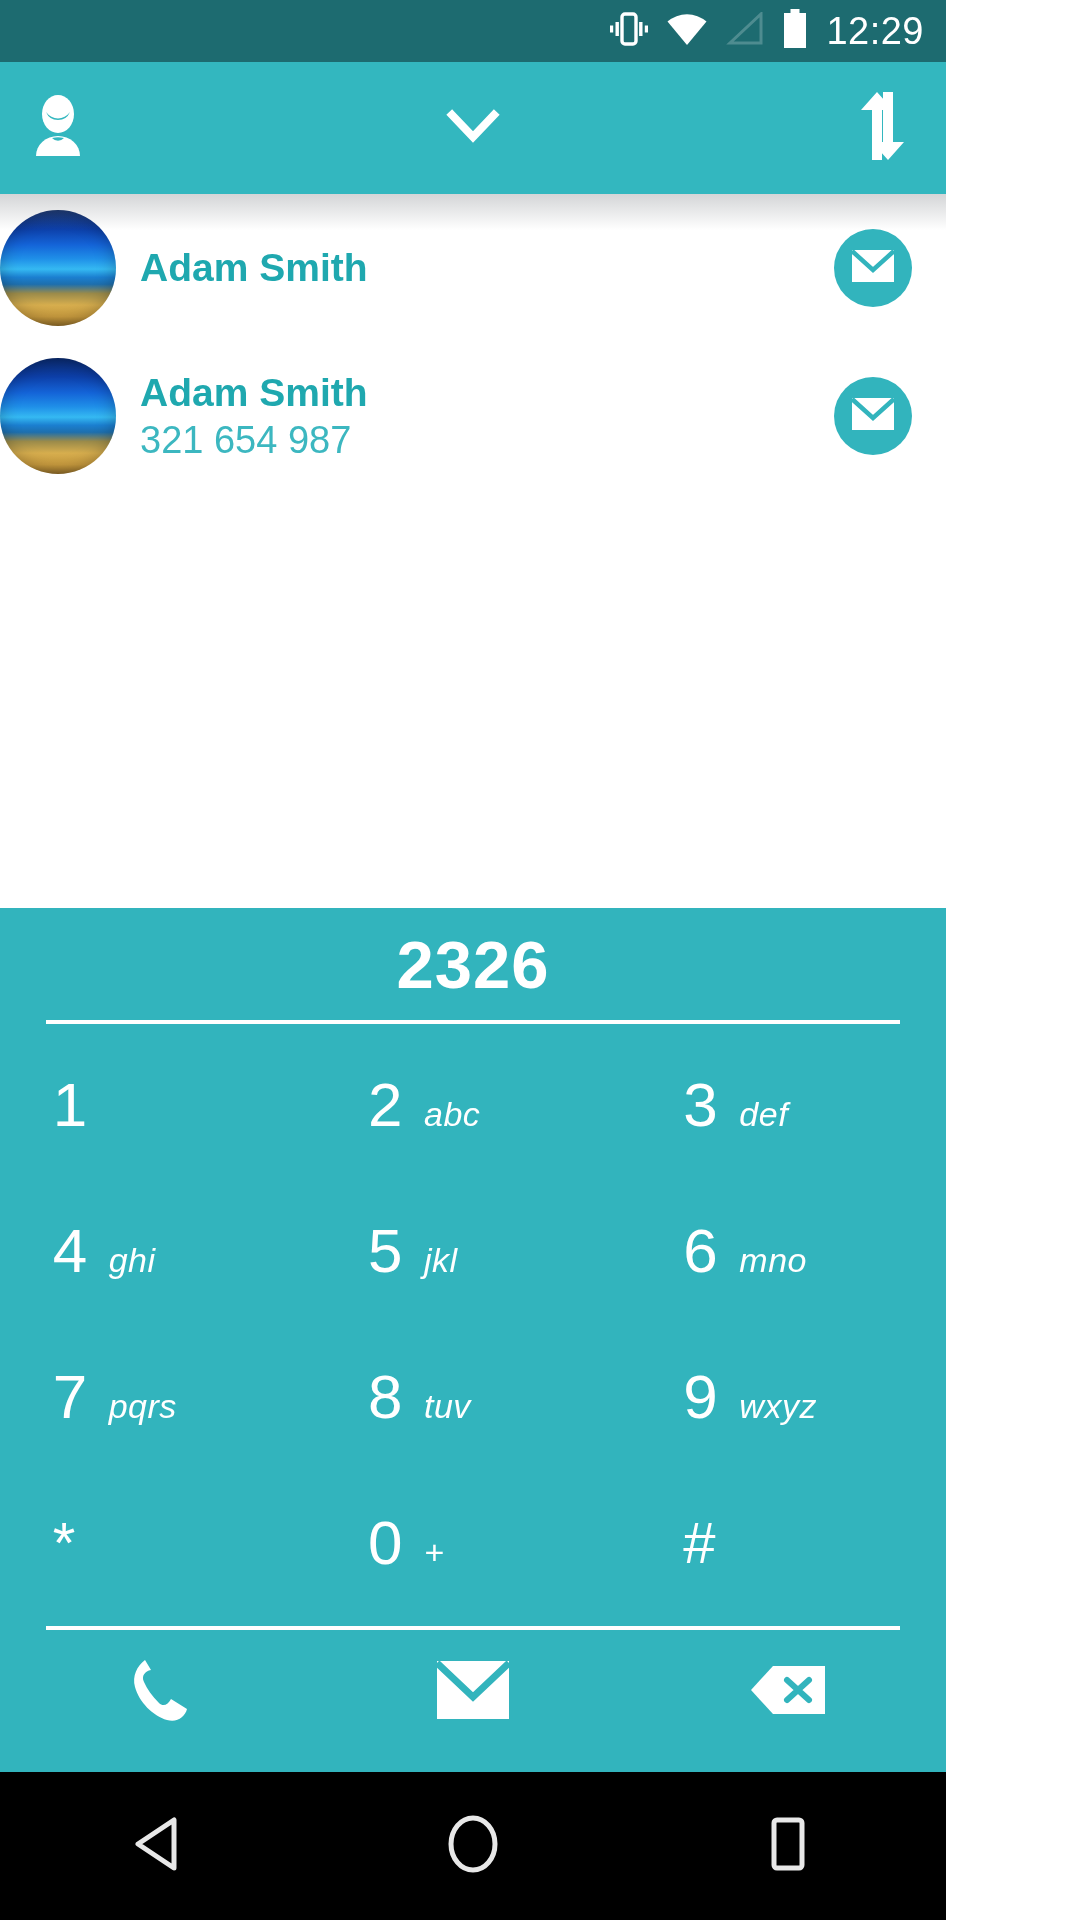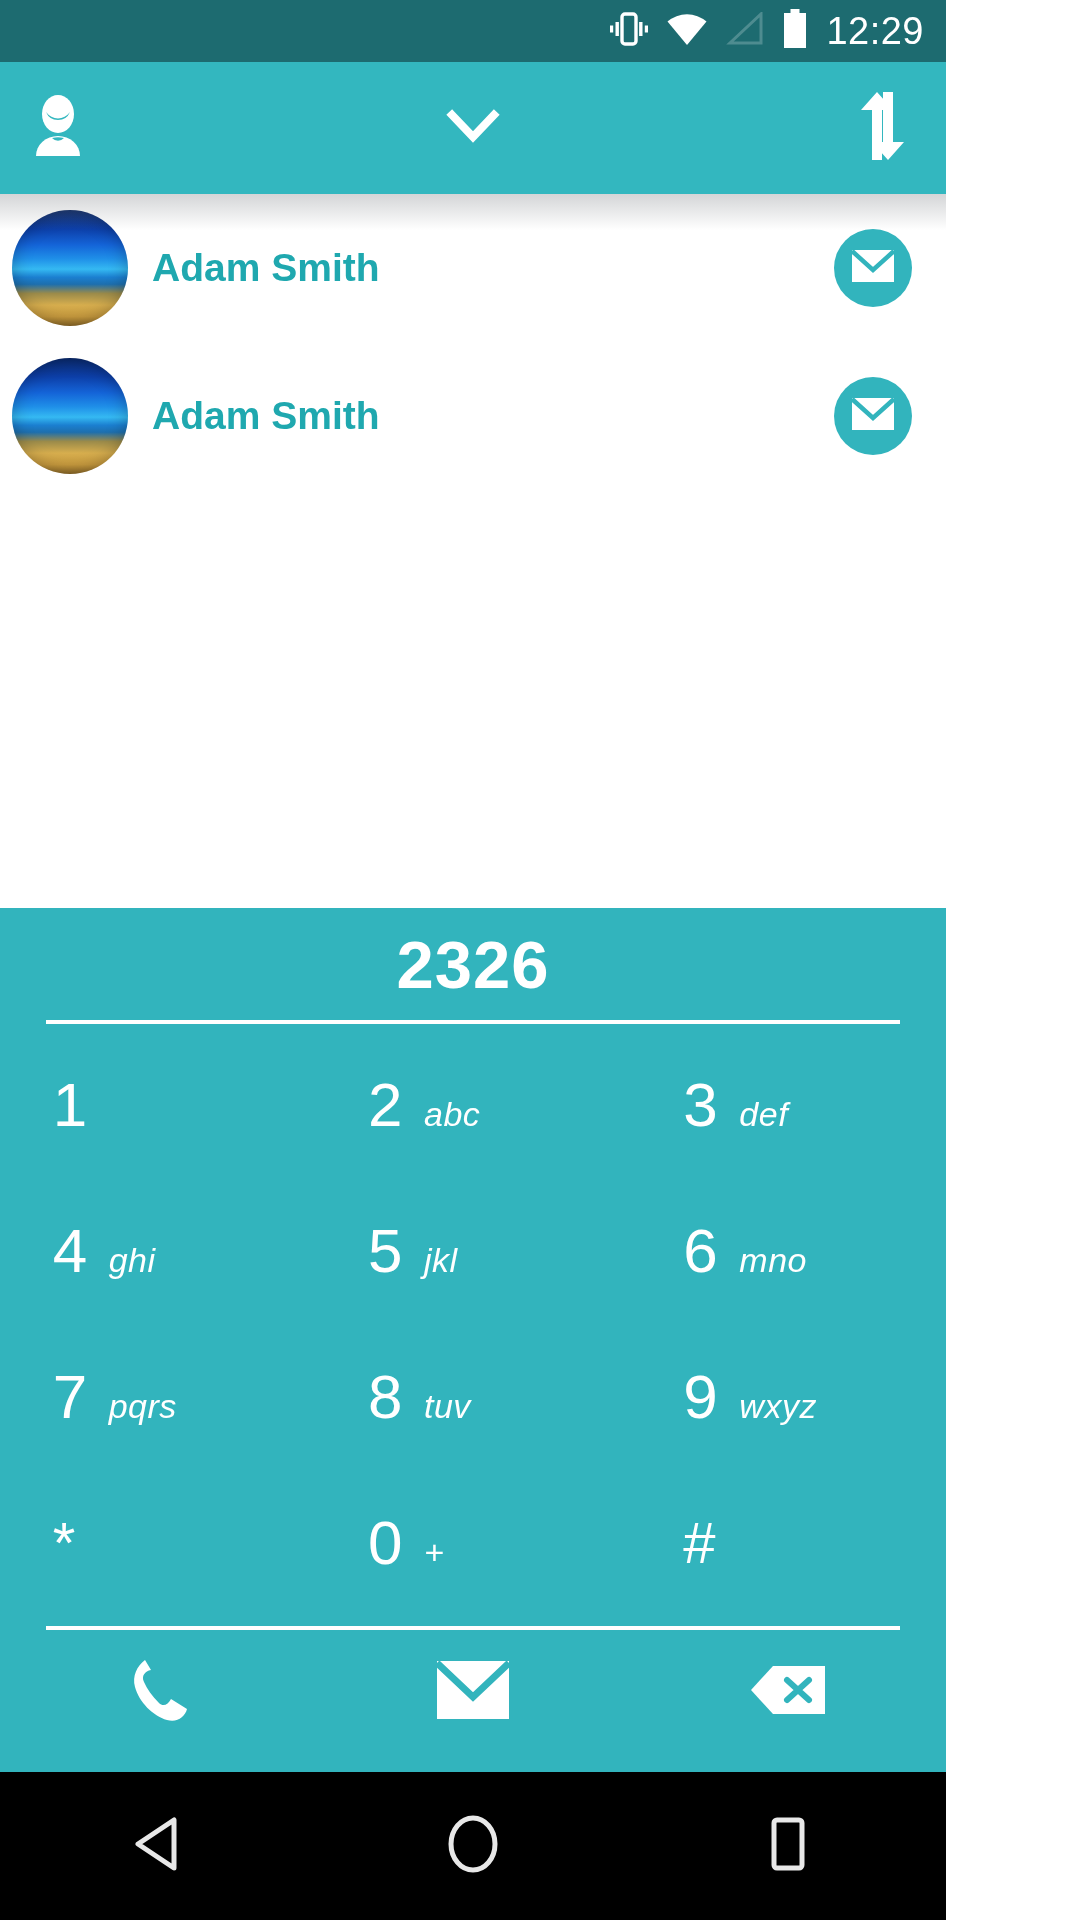--- a/index.html
+++ b/index.html
@@ -48,21 +48,21 @@
     overflow:hidden;
   }
   .list-shadow {
     position:absolute; left:0; right:0; top:0; height:36px;
     background:linear-gradient(to bottom, rgba(120,125,130,0.32), rgba(255,255,255,0));
     pointer-events:none;
   }
   .contact-row {
     height:148px;
     display:flex; align-items:center;
-    padding:0 34px 0 12px;
+    padding:0 34px 0 0;
   }
   .avatar {
     width:116px; height:116px; flex:0 0 116px;
     border-radius:50%;
     background:
       linear-gradient(to bottom,
         #0a2a6e 0%,
         #0d3fa8 16%,
         #1464d8 30%,
         #1f8fe8 42%,
@@ -228,20 +228,21 @@
             <path d="M1 2 L22 21 L43 2" fill="none" stroke="#32b4bd" stroke-width="4.5"></path>
           </svg>
         </span>
       </div>
     </div>
 
     <div class="contact-row">
       <div class="avatar"></div>
       <div class="contact-text">
         <div class="contact-name">Adam Smith</div>
+        <div class="contact-number">321 654 987</div>
       </div>
       <div class="msg-btn">
         <span>
           <svg width="44" height="34" viewBox="0 0 44 34">
             <rect x="1" y="1" width="42" height="32" fill="#fff"></rect>
             <path d="M1 2 L22 21 L43 2" fill="none" stroke="#32b4bd" stroke-width="4.5"></path>
           </svg>
         </span>
       </div>
     </div>

